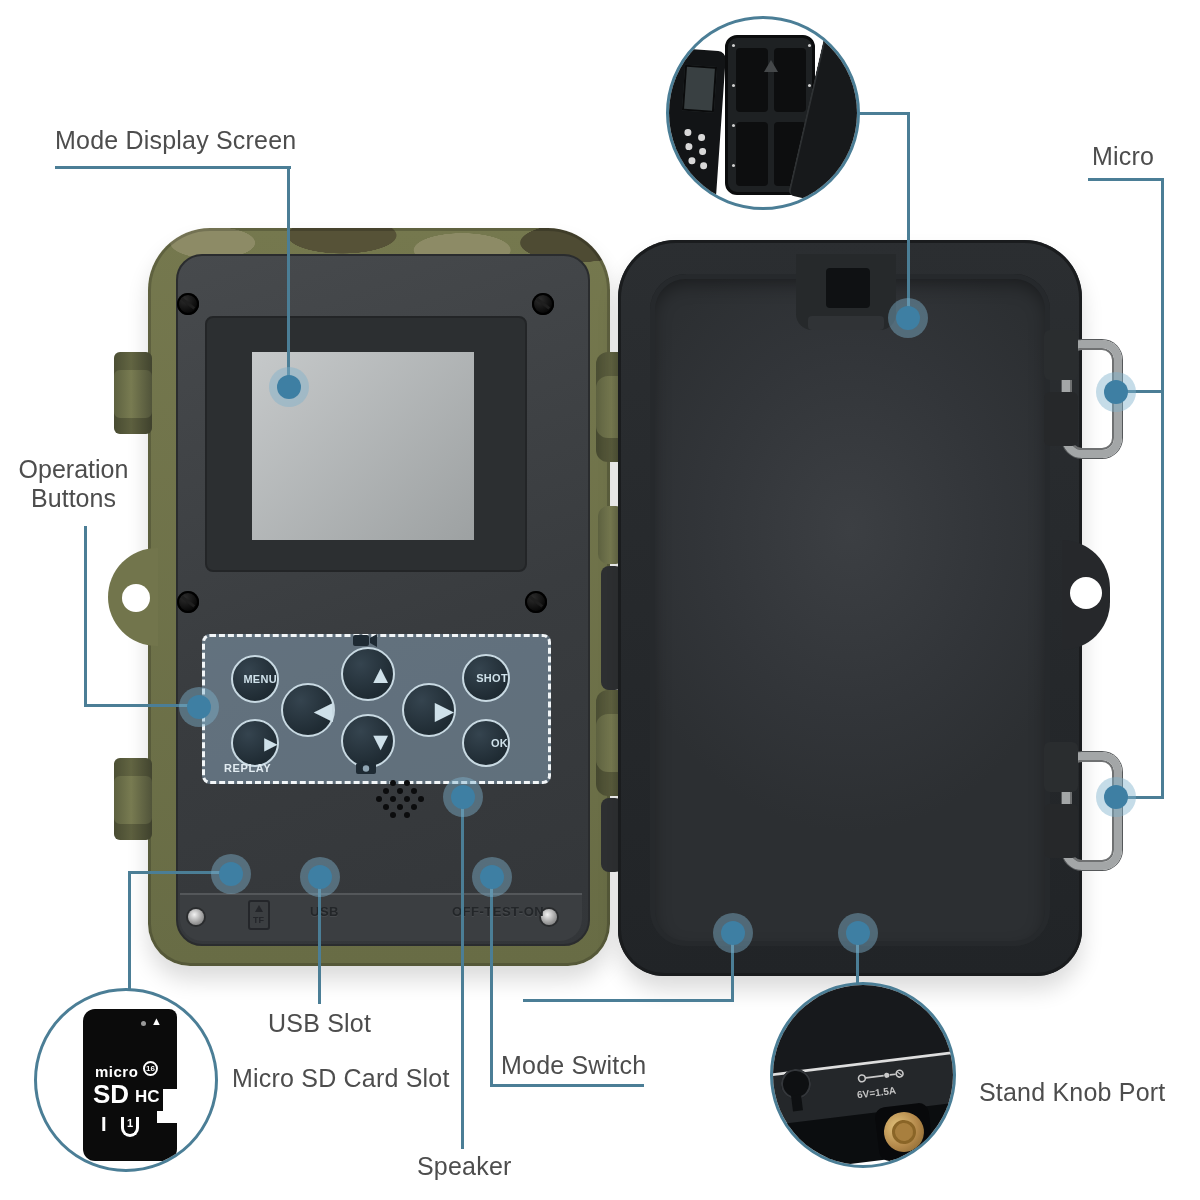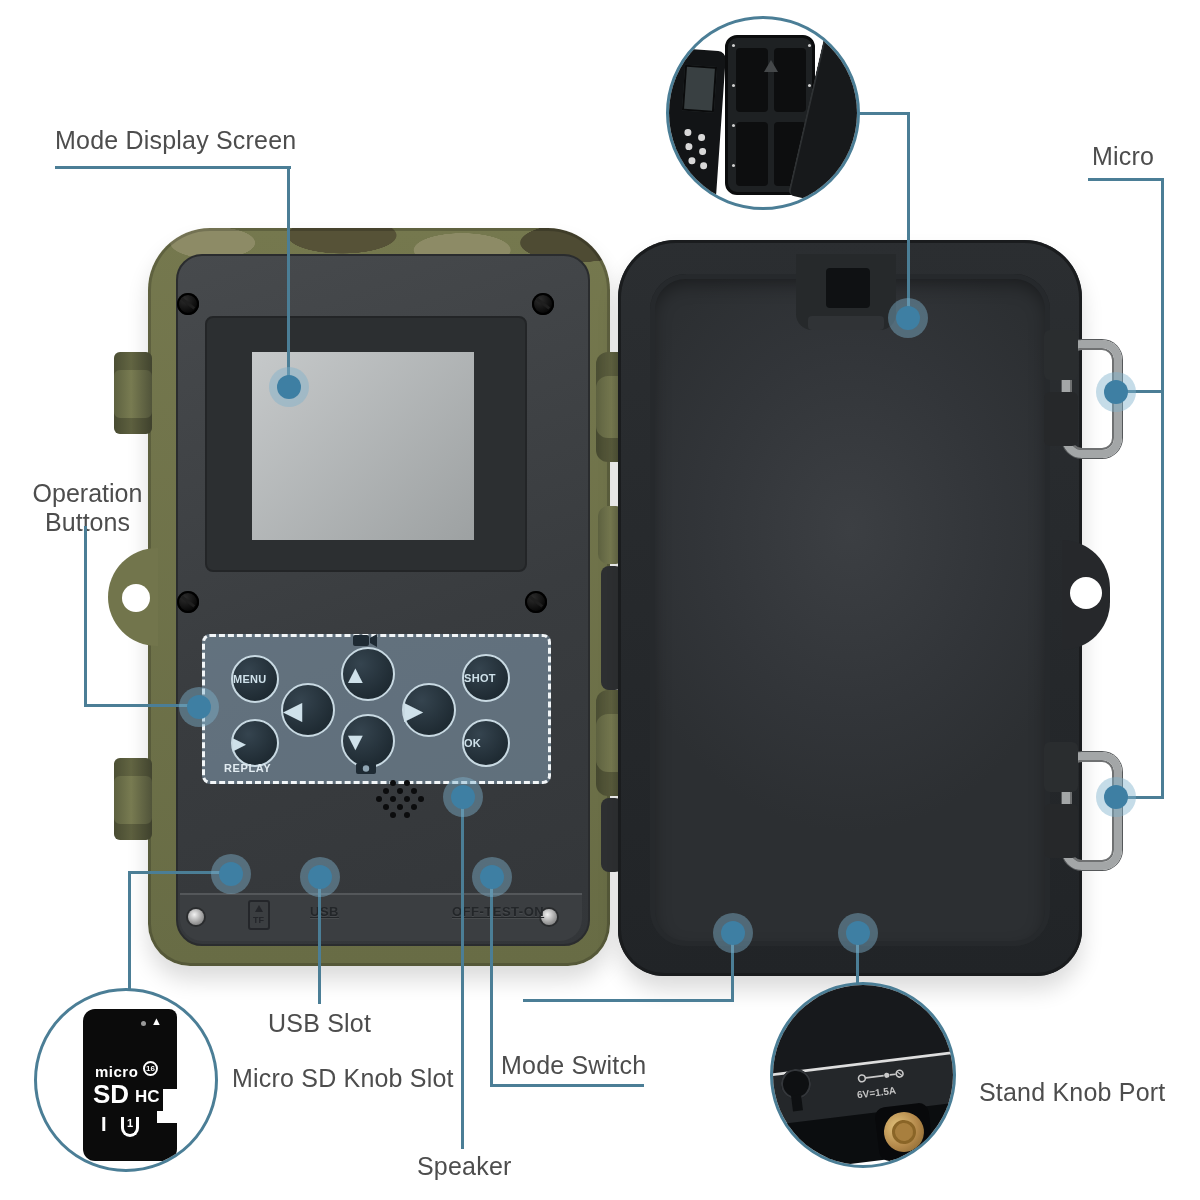--- a/index.html
+++ b/index.html
@@ -32,34 +32,34 @@
   .screw{position:absolute;width:22px;height:22px;border-radius:50%;
     background:radial-gradient(circle at 35% 30%, #2c2c2c, #060606 70%);
     box-shadow:inset 0 0 0 2px #000;}
   .screw::after{content:"";position:absolute;left:3px;top:9px;width:16px;height:3px;
     background:#1f1f1f;transform:rotate(38deg);}
   .sscrew{position:absolute;width:16px;height:16px;border-radius:50%;
     background:radial-gradient(circle at 40% 35%, #f2f2f2, #9a9a9a 60%, #6b6b6b);
     box-shadow:0 0 0 2px #2a2c2e;}
   .btnpanel{position:absolute;left:202px;top:634px;width:343px;height:144px;border-radius:8px;
     background:rgba(128,152,170,.58);border:3px dashed #f2f6f8;}
-  .cbtn{position:absolute;border-radius:50%;display:flex;align-items:center;justify-content:flex-start;
+  .cbtn{position:absolute;border-radius:50%;display:flex;align-items:center;justify-content:flex-end;
     background:radial-gradient(circle at 35% 30%, #35444f, #1f2b33 72%);
     border:2px solid #c8d9e2;color:#cfe1ea;}
   .cbtn.small{width:44px;height:44px;font-size:11px;font-weight:bold;letter-spacing:.3px;}
   .cbtn.big{width:50px;height:50px;font-size:25px;}
   .replaylbl{position:absolute;font-size:11px;font-weight:bold;color:#e2ecf2;letter-spacing:.6px;}
   .spk{position:absolute;left:390px;top:780px;width:6px;height:6px;border-radius:50%;background:#0b0c0d;
     box-shadow:14px 0 0 #0b0c0d,-7px 8px 0 #0b0c0d,7px 8px 0 #0b0c0d,21px 8px 0 #0b0c0d,
     -14px 16px 0 #0b0c0d,0 16px 0 #0b0c0d,14px 16px 0 #0b0c0d,28px 16px 0 #0b0c0d,
     -7px 24px 0 #0b0c0d,7px 24px 0 #0b0c0d,21px 24px 0 #0b0c0d,0 32px 0 #0b0c0d,14px 32px 0 #0b0c0d;}
   .bstrip{position:absolute;left:180px;top:893px;width:402px;height:46px;
     border-top:2px solid #54575a;border-radius:0 0 22px 22px;background:#3b3e41;}
   .engr{position:absolute;font-size:13px;font-weight:bold;color:#232629;
-    text-shadow:0 1px 0 rgba(255,255,255,.07);letter-spacing:.5px;text-decoration:underline;}
+    text-shadow:0 1px 0 rgba(255,255,255,.07);letter-spacing:.5px;}
   .olive{background:linear-gradient(90deg,#5d6140,#787b51 45%,#51543a);}
   
   .bcase{position:absolute;left:618px;top:240px;width:464px;height:736px;
     border-radius:58px 58px 46px 46px;background:linear-gradient(#2b2e31,#212427);
     box-shadow:0 14px 22px rgba(0,0,0,.14), inset 0 0 0 3px #1a1c1e;}
   .recess{position:absolute;left:650px;top:274px;width:400px;height:672px;border-radius:36px;
     background:radial-gradient(60% 45% at 50% 38%, #3c3f43, #323539 60%, #2c2f32);
     box-shadow:inset 0 0 0 5px #26292c, inset 0 8px 20px rgba(0,0,0,.45);}
   .metal{position:absolute;border:8px solid #a3a6a7;border-radius:20px;background:transparent;
     box-shadow:inset 0 0 0 2px #6f7172,0 0 0 1px #55585a;}
@@ -181,32 +181,32 @@
   <div class="cdot" style="left:896px;top:306px;"></div>
 
   <div class="lbl" style="left:1092px;top:142px;">Micro</div>
   <div class="ln" style="left:1088px;top:178px;width:76px;height:3px;"></div>
   <div class="ln" style="left:1161px;top:178px;width:3px;height:621px;"></div>
   <div class="ln" style="left:1116px;top:390px;width:48px;height:3px;"></div>
   <div class="ln" style="left:1116px;top:796px;width:48px;height:3px;"></div>
   <div class="cdot" style="left:1104px;top:380px;"></div>
   <div class="cdot" style="left:1104px;top:785px;"></div>
 
-  <div class="abs" style="left:20px;top:455px;width:135px;text-align:center;margin-top:24px;">
+  <div class="abs" style="left:6px;top:455px;width:135px;text-align:center;">
     <div class="abs" style="position:static;font-size:25px;color:#4d4d4d;">Operation</div>
     <div class="abs" style="position:static;font-size:25px;color:#4d4d4d;">Buttons</div>
   </div>
   <div class="ln" style="left:84px;top:526px;width:3px;height:181px;"></div>
   <div class="ln" style="left:84px;top:704px;width:115px;height:3px;"></div>
   <div class="cdot" style="left:187px;top:695px;"></div>
 
   <div class="ln" style="left:128px;top:871px;width:104px;height:3px;"></div>
   <div class="ln" style="left:128px;top:871px;width:3px;height:118px;"></div>
   <div class="cdot" style="left:219px;top:862px;"></div>
-  <div class="lbl" style="left:232px;top:1064px;">Micro SD Knob Slot</div>
+  <div class="lbl" style="left:232px;top:1064px;">Micro SD Card Slot</div>
 
   <div class="ln" style="left:318px;top:877px;width:3px;height:127px;"></div>
   <div class="cdot" style="left:308px;top:865px;"></div>
   <div class="lbl" style="left:268px;top:1009px;">USB Slot</div>
 
   <div class="ln" style="left:461px;top:797px;width:3px;height:352px;"></div>
   <div class="cdot" style="left:451px;top:785px;"></div>
   <div class="lbl" style="left:417px;top:1152px;">Speaker</div>
 
   <div class="ln" style="left:490px;top:877px;width:3px;height:210px;"></div>

